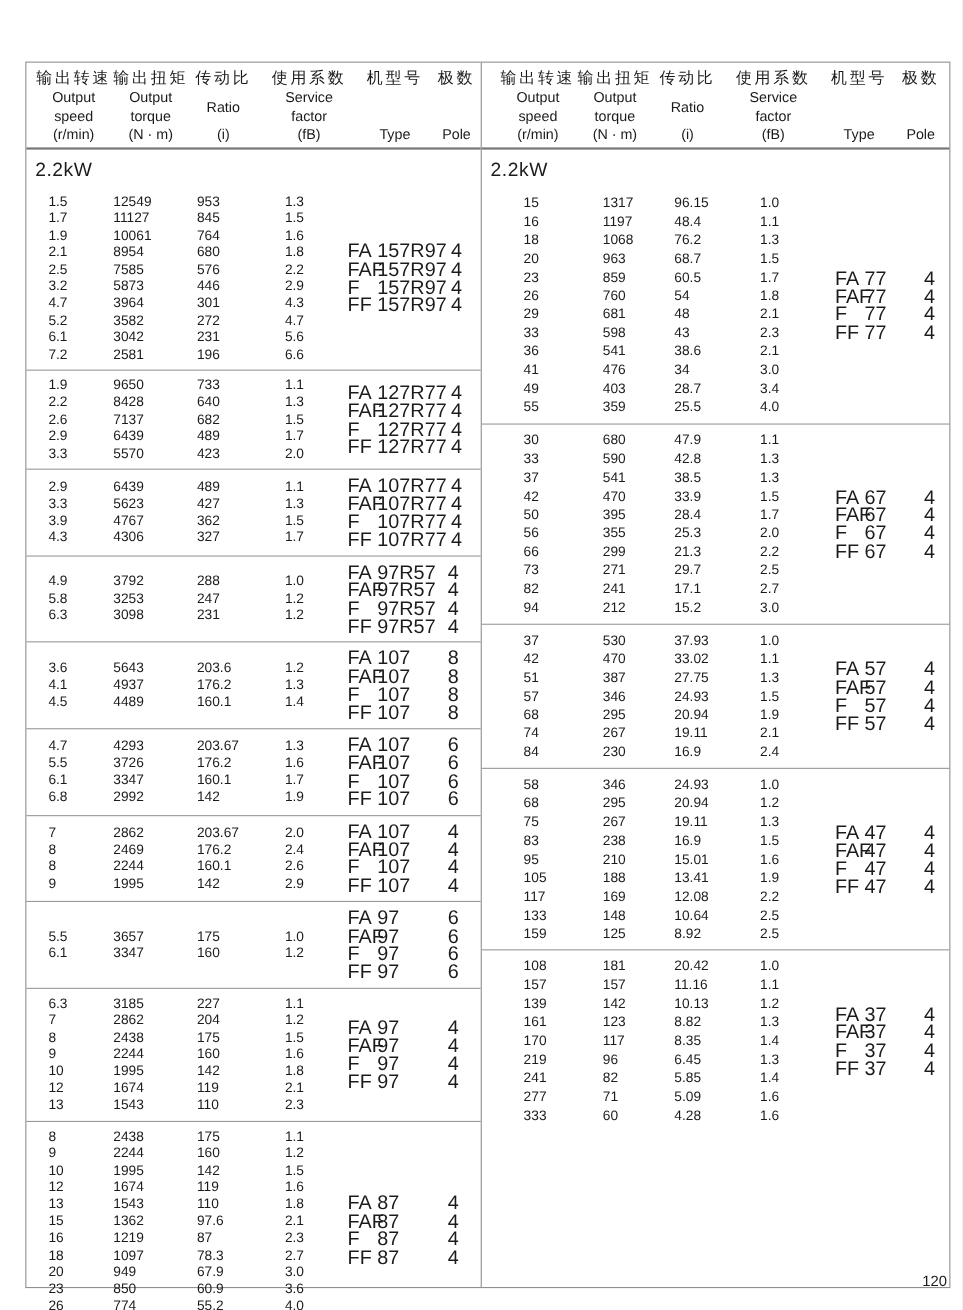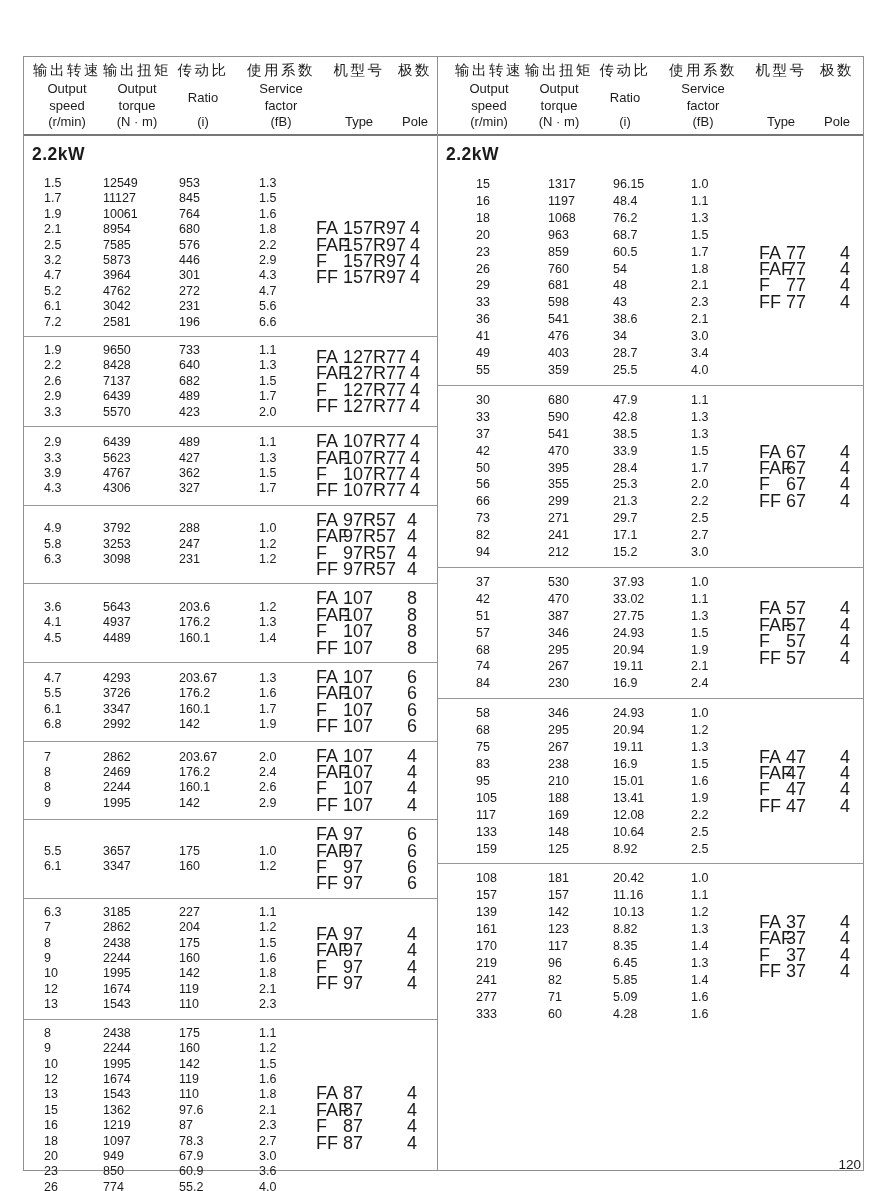--- a/index.html
+++ b/index.html
@@ -19,21 +19,21 @@
     height:79px;box-sizing:border-box;border-bottom:2px solid #767676;
     display:flex;align-items:stretch;padding:4px 0 5px 4px;
   }
   .half-right .hdr{padding-left:12px;}
   .hcol{display:flex;flex-direction:column;justify-content:space-between;align-items:center;}
   .hc0{width:78px}.hc1{width:62px}.hc2{width:70px}.hc3{width:86px}.hc4{width:70px}.hc5{width:42px}
   .zh{font-size:14.5px;letter-spacing:2.5px;white-space:nowrap;}
   .en{font-size:13px;white-space:nowrap;}
   
   .body{padding-top:6px;}
-  .title{font-size:17.5px;font-weight:bold;margin:2px 0 5px 8px;letter-spacing:0.5px;}
+  .title{font-size:17.5px;font-weight:normal;margin:2px 0 5px 8px;letter-spacing:0.5px;}
   .block{display:flex;align-items:center;padding:6px 0;}
   .block + .block{border-top:1px solid #989898;}
   .rows{box-sizing:border-box;}
   .half-left  .rows{width:292px;padding-left:20px;}
   .half-right .rows{width:321px;padding-left:38px;}
   .row{display:flex;font-size:12.5px;}
   .half-left  .row{line-height:15.4px;}
   .half-right .row{line-height:16.9px;}
   .c{flex:none;white-space:nowrap;}
   .half-left  .c0{width:59px}.half-left  .c1{width:76px}.half-left  .c2{width:80px}.half-left  .c3{width:57px}
@@ -127,21 +127,21 @@
                 <span class="c c3">2.9</span>
               </div>
               <div class="row">
                 <span class="c c0">4.7</span>
                 <span class="c c1">3964</span>
                 <span class="c c2">301</span>
                 <span class="c c3">4.3</span>
               </div>
               <div class="row">
                 <span class="c c0">5.2</span>
-                <span class="c c1">4762</span>
+                <span class="c c1">3582</span>
                 <span class="c c2">272</span>
                 <span class="c c3">4.7</span>
               </div>
               <div class="row">
                 <span class="c c0">6.1</span>
                 <span class="c c1">3042</span>
                 <span class="c c2">231</span>
                 <span class="c c3">5.6</span>
               </div>
               <div class="row">

